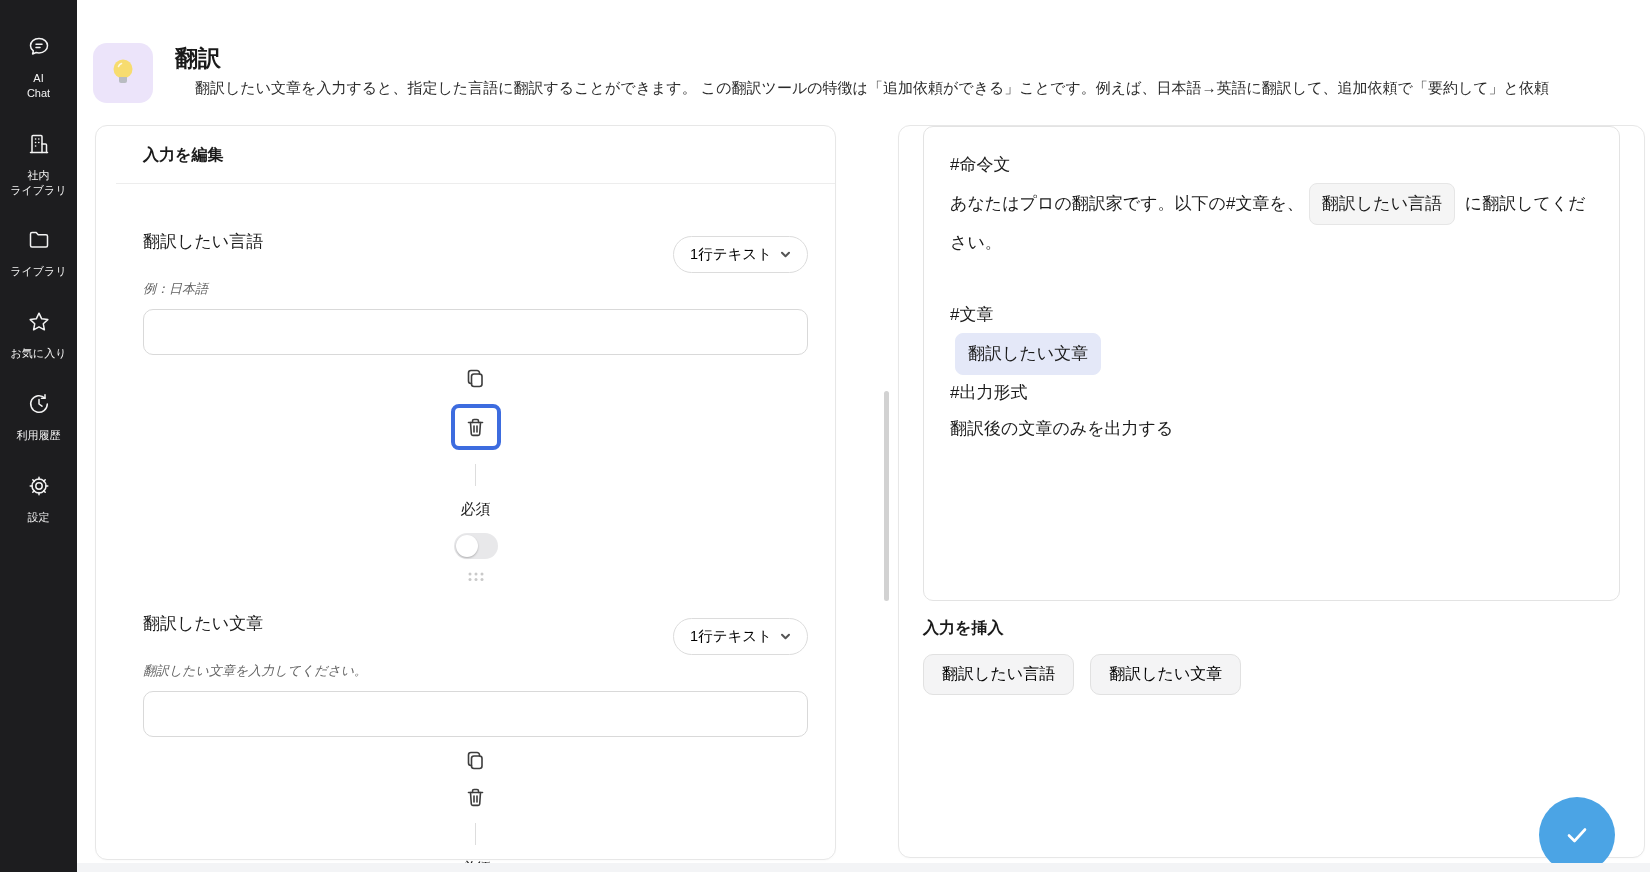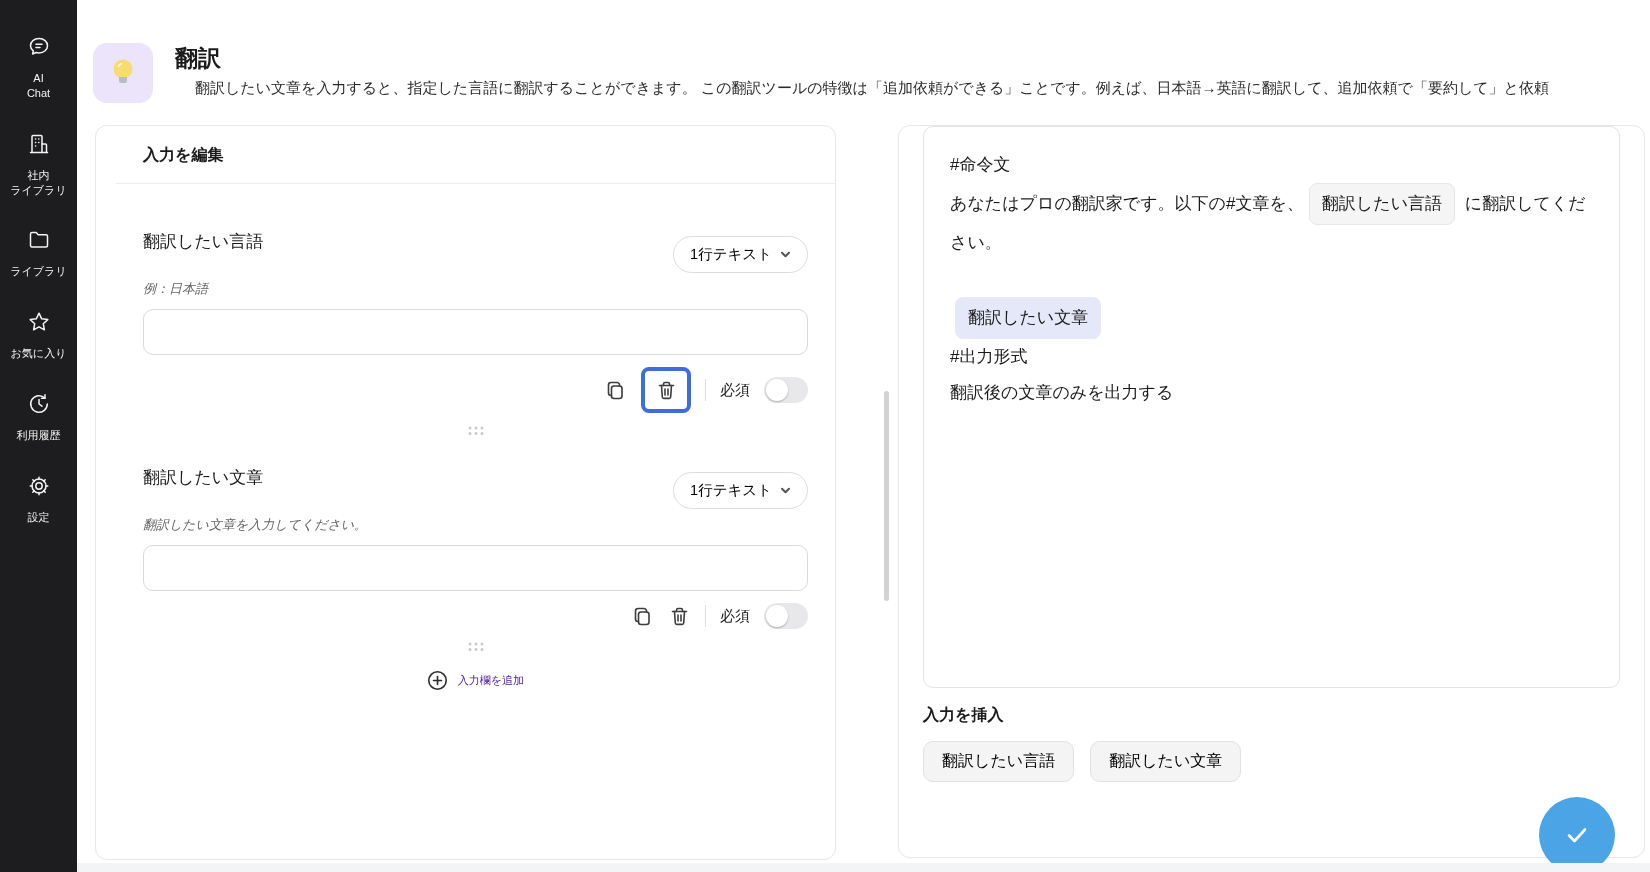--- a/index.html
+++ b/index.html
@@ -43,21 +43,21 @@
   .field-label { font-size:17px; font-weight:500; }
   .type-pill { display:flex; align-items:center; gap:8px; border:1px solid #dcdcdc;
     border-radius:999px; padding:8px 16px; font-size:14.5px; background:#fff;
     cursor:pointer;margin-top:26px; }
   .type-pill svg { width:11px; height:11px; stroke:#555; fill:none;
     stroke-width:2; stroke-linecap:round; stroke-linejoin:round; }
   .helper { font-size:13px; color:#636363; margin-top:7px;font-style:italic; }
   .text-input { margin-top:11px; width:100%; height:46px; border:1px solid #d9d9d9;
     border-radius:10px; font-size:15px; padding:0 14px; outline:none; background:#fff; }
   .actions { display:flex; align-items:center; justify-content:flex-end; gap:14px;
-    margin-top:12px; }
+    margin-top:12px;flex-direction:column; }
   .icon-btn { background:none; border:none; cursor:pointer; display:flex;
     align-items:center; justify-content:center; padding:0; }
   .icon-btn svg { width:23px; height:23px; stroke:#3d3d3d; fill:none;
     stroke-width:1.6; stroke-linecap:round; stroke-linejoin:round; }
   .icon-btn.highlight-ring { border:4px solid #3d6cdf; border-radius:8px;
     width:50px; height:46px; background:#fff; }
   .v-div { width:1px; height:22px; background:#ddd; }
   .req-label { font-size:15px; }
   .toggle { width:44px; height:26px; border-radius:13px; background:#e8e8ea;
     position:relative; cursor:pointer; }
@@ -66,21 +66,21 @@
   .drag-dots { display:flex; justify-content:center; margin:12px 0 10px; cursor:grab; }
   .add-row { display:flex; align-items:center; justify-content:center; gap:10px;
     margin-top:18px; font-size:11px; color:#4c1d95; cursor:pointer;
     background:none; border:none; width:100%; }
   .add-row svg { width:21px; height:21px; stroke:#2b2b2b; fill:none;
     stroke-width:1.6; stroke-linecap:round; }
 
   
   .card-right { padding:0 24px; }
   .card-right .card-title { padding:20px 2px 16px; font-size:16px; font-weight:700; }
-  .prompt-box { border:1px solid #e3e3e3; border-radius:10px; height:562px;
+  .prompt-box { border:1px solid #e3e3e3; border-radius:10px; height:475px;
     padding:20px 26px; font-size:17px; line-height:36px; overflow:hidden; }
   .prompt-chip { display:inline-block; padding:2px 12px; border-radius:8px; margin:0 5px;
     cursor:pointer; }
   .chip-gray { background:#f5f5f5; border:1px solid #e6e6e6; }
   .chip-lav  { background:#e4e8f8; border:1px solid #e4e8f8; }
   .blank-line { height:36px; }
   .insert-title { font-size:16px; font-weight:700; margin-top:17px; }
   .insert-chips { display:flex; gap:16px; margin-top:15px; }
   .insert-chip { background:#f4f4f5; border:1px solid #e1e1e1; border-radius:10px;
     padding:9px 18px; font-size:16px; cursor:pointer; }
@@ -295,20 +295,21 @@
 </section>
 
 <div class="panel-scrollbar"></div>
 
 <section class="card card-right">
 
   <div class="prompt-box">
     <div>#命令文</div>
     <div><span>あなたはプロの翻訳家です。以下の#文章を、</span><span class="prompt-chip chip-gray">翻訳したい言語</span><span> に翻訳してください。</span></div>
     <div class="blank-line"></div>
+    <div>#文章</div>
     <div><span class="prompt-chip chip-lav">翻訳したい文章</span></div>
     <div>#出力形式</div>
     <div>翻訳後の文章のみを出力する</div>
   </div>
 
   <div class="insert-title">入力を挿入</div>
   <div class="insert-chips">
     <button class="insert-chip">翻訳したい言語</button>
     <button class="insert-chip">翻訳したい文章</button>
   </div>

